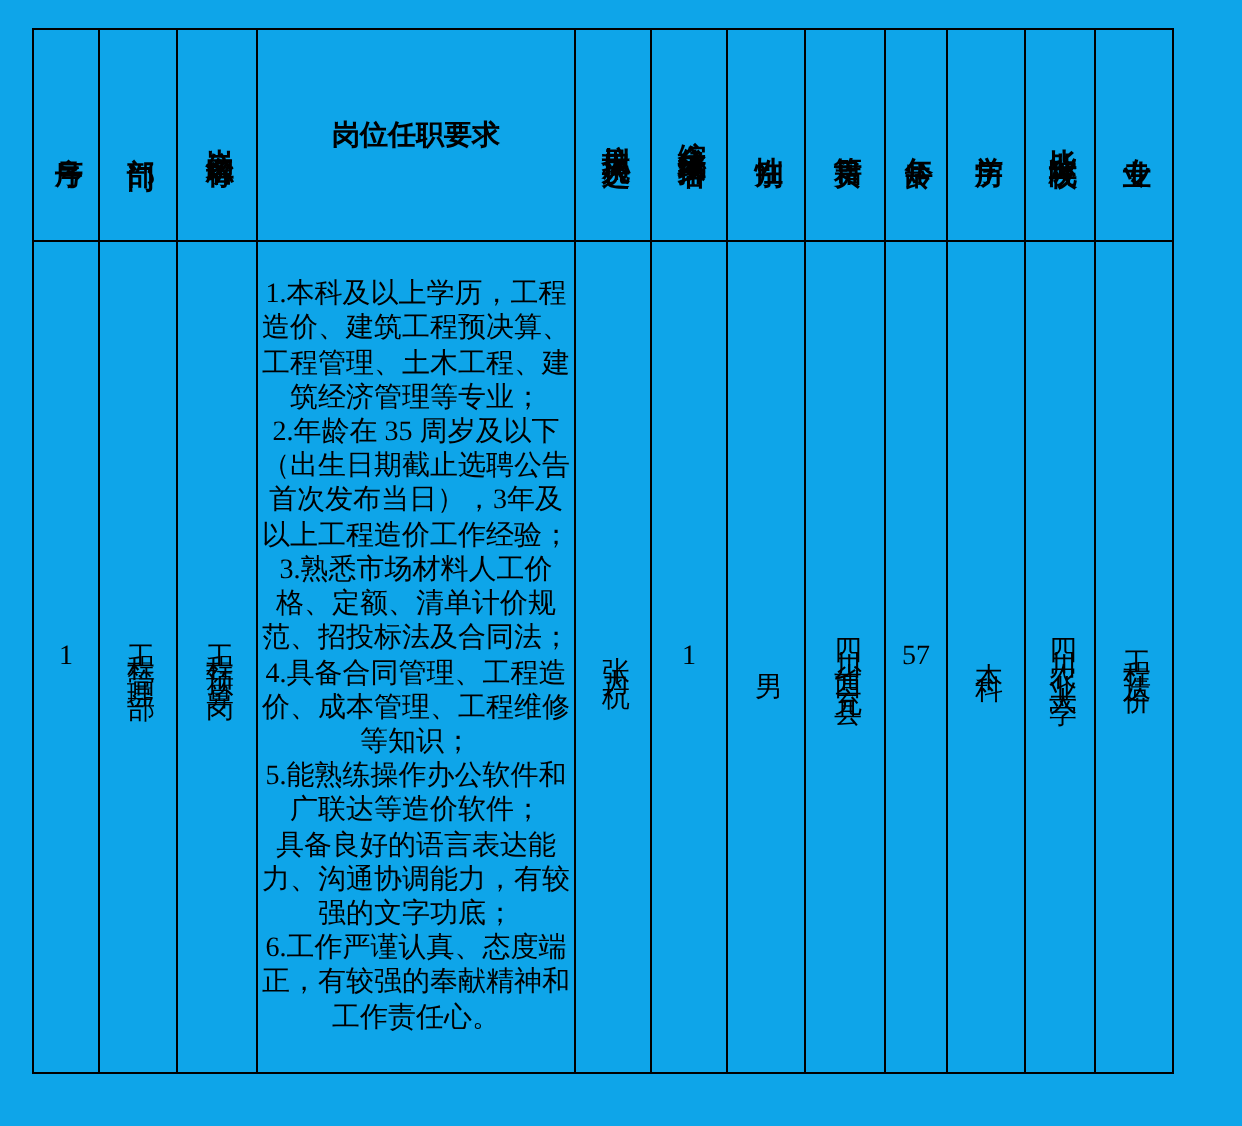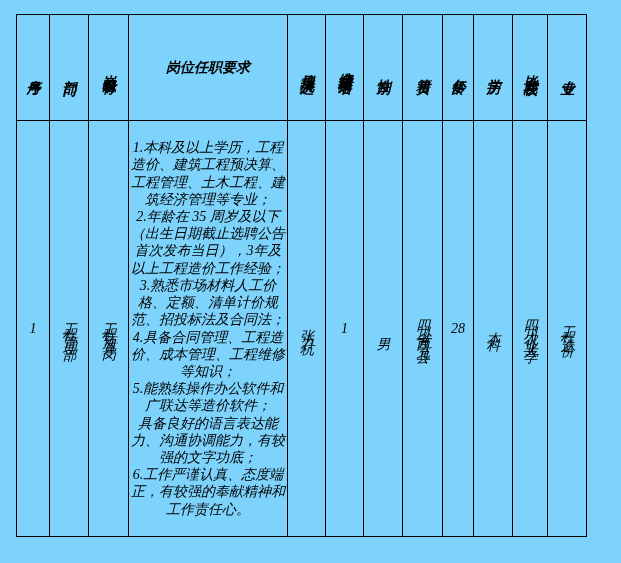--- a/index.html
+++ b/index.html
@@ -2,21 +2,21 @@
 <html><head>
 <meta charset="utf-8">
 <style>
   * { margin: 0; padding: 0; box-sizing: border-box; }
   html, body {
     width: 621px; height: 563px;
     background: #ffffff;
     color: #000000;
     font-family: "Liberation Serif", serif;
   }
-  .page { position: relative; width: 621px; height: 563px; background: #7dd3fc; overflow: hidden; font-style: italic; }
+  .page { position: relative; width: 621px; height: 563px; background: #0ea5e9; overflow: hidden; }
   table.recruit {
     position: absolute; left: 16px; top: 14px;
     width: 570px; height: 523px;
     border-collapse: collapse; table-layout: fixed;
   }
   table.recruit th, table.recruit td {
     border: 1px solid #000000;
     text-align: center;
     vertical-align: middle;
     padding: 0;
@@ -86,20 +86,20 @@
 2.年龄在 35 周岁及以下（出生日期截止选聘公告首次发布当日），3年及以上工程造价工作经验；
 3.熟悉市场材料人工价格、定额、清单计价规范、招投标法及合同法；
 4.具备合同管理、工程造价、成本管理、工程维修等知识；
 5.能熟练操作办公软件和广联达等造价软件；
 具备良好的语言表达能力、沟通协调能力，有较强的文字功底；
 6.工作严谨认真、态度端正，有较强的奉献精神和工作责任心。</td>
         <td><span class="vtext">张力杭</span></td>
         <td><span class="num">1</span></td>
         <td><span class="vtext">男</span></td>
         <td><span class="vtext">四川省西充县</span></td>
-        <td><span class="num">28</span></td>
+        <td><span class="num">57</span></td>
         <td><span class="vtext">本科</span></td>
         <td><span class="vtext">四川农业大学</span></td>
         <td><span class="vtext">工程造价</span></td>
       </tr>
     </tbody>
   </table>
 </div>
 
 </body></html>

